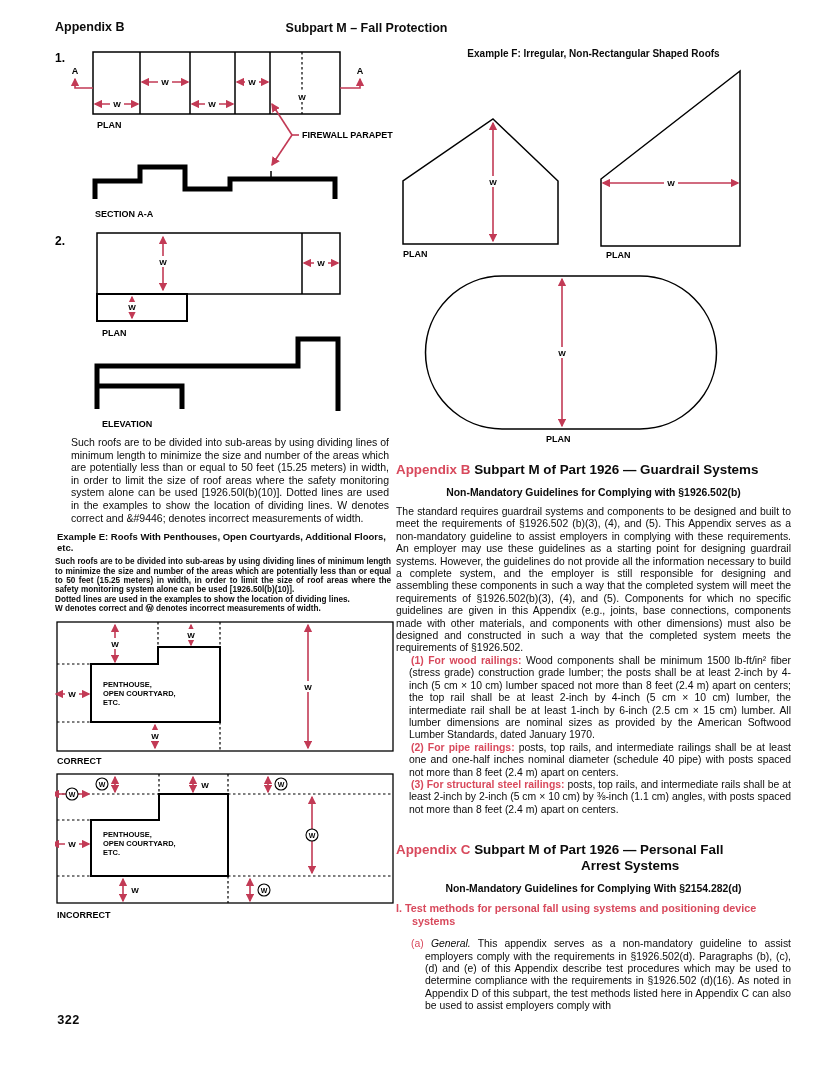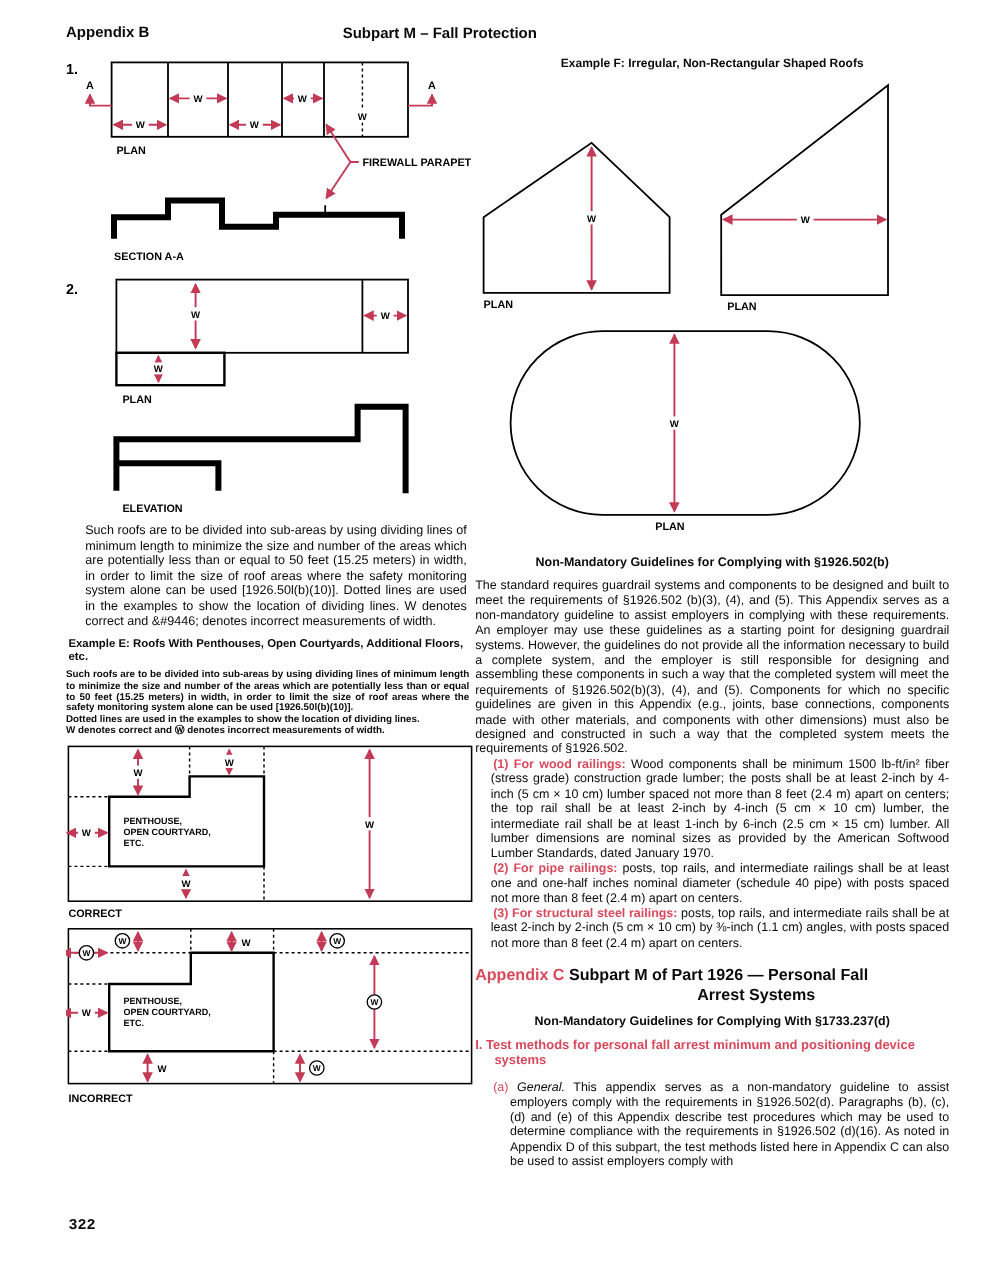--- a/index.html
+++ b/index.html
@@ -223,39 +223,43 @@
     <rect class="wbg" x="268" y="114" width="14" height="11"></rect>
     <text class="wlab" x="275" y="123">W</text>
     <text class="dlab" x="210" y="195">PLAN</text>
     <path class="ln" d="M 106 213 L 244 213 A 76.5 76.5 0 0 1 244 366 L 106 366 A 76.5 76.5 0 0 1 106 213 Z"></path>
     <line class="arrow" x1="166" y1="216" x2="166" y2="363"></line>
     <rect class="wbg" x="159" y="284" width="14" height="11"></rect>
     <text class="wlab" x="166" y="293">W</text>
     <text class="dlab" x="150" y="379">PLAN</text>
   </svg>
 
+  <div class="h1">
+    <span class="red">Appendix B</span>
+    <span>Subpart M of Part 1926 — Guardrail Systems</span>
+  </div>
   <div class="subt">Non-Mandatory Guidelines for Complying with §1926.502(b)</div>
   <p class="body-p">The standard requires guardrail systems and components to be designed and built to meet the requirements of §1926.502 (b)(3), (4), and (5). This Appendix serves as a non-mandatory guideline to assist employers in complying with these requirements. An employer may use these guidelines as a starting point for designing guardrail systems. However, the guidelines do not provide all the information necessary to build a complete system, and the employer is still responsible for designing and assembling these components in such a way that the completed system will meet the requirements of §1926.502(b)(3), (4), and (5). Components for which no specific guidelines are given in this Appendix (e.g., joints, base connections, components made with other materials, and components with other dimensions) must also be designed and constructed in such a way that the completed system meets the requirements of §1926.502.</p>
   <p class="item">
     <span class="lead">(1) For wood railings:</span><span> Wood components shall be minimum 1500 lb-ft/in² fiber (stress grade) construction grade lumber; the posts shall be at least 2-inch by 4-inch (5 cm × 10 cm) lumber spaced not more than 8 feet (2.4 m) apart on centers; the top rail shall be at least 2-inch by 4-inch (5 cm × 10 cm) lumber, the intermediate rail shall be at least 1-inch by 6-inch (2.5 cm × 15 cm) lumber. All lumber dimensions are nominal sizes as provided by the American Softwood Lumber Standards, dated January 1970.</span>
   </p>
   <p class="item">
     <span class="lead">(2) For pipe railings:</span><span> posts, top rails, and intermediate railings shall be at least one and one-half inches nominal diameter (schedule 40 pipe) with posts spaced not more than 8 feet (2.4 m) apart on centers.</span>
   </p>
   <p class="item">
     <span class="lead">(3) For structural steel railings:</span><span> posts, top rails, and intermediate rails shall be at least 2-inch by 2-inch (5 cm × 10 cm) by ⅜-inch (1.1 cm) angles, with posts spaced not more than 8 feet (2.4 m) apart on centers.</span>
   </p>
 
-  <div class="h1" style="margin-top:12px">
+  <div class="h1" style="margin-top:26px">
     <span class="red">Appendix C</span>
     <span>Subpart M of Part 1926 — Personal Fall</span>
     <div class="h1-l2">Arrest Systems</div>
   </div>
-  <div class="subt">Non-Mandatory Guidelines for Complying With §1733.237(d)</div>
-  <div class="sec-head">I. Test methods for personal fall arrest minimum and positioning device systems</div>
+  <div class="subt">Non-Mandatory Guidelines for Complying With §2154.282(d)</div>
+  <div class="sec-head">I. Test methods for personal fall using systems and positioning device systems</div>
   <p class="para-a">
     <span class="red">(a)</span>
     <span class="it">General.</span><span> This appendix serves as a non-mandatory guideline to assist employers comply with the requirements in §1926.502(d). Paragraphs (b), (c), (d) and (e) of this Appendix describe test procedures which may be used to determine compliance with the requirements in §1926.502 (d)(16). As noted in Appendix D of this subpart, the test methods listed here in Appendix C can also be used to assist employers comply with</span>
   </p>
 
 </div>
 
 <div class="pagenum">322</div>
 
 </body></html>

